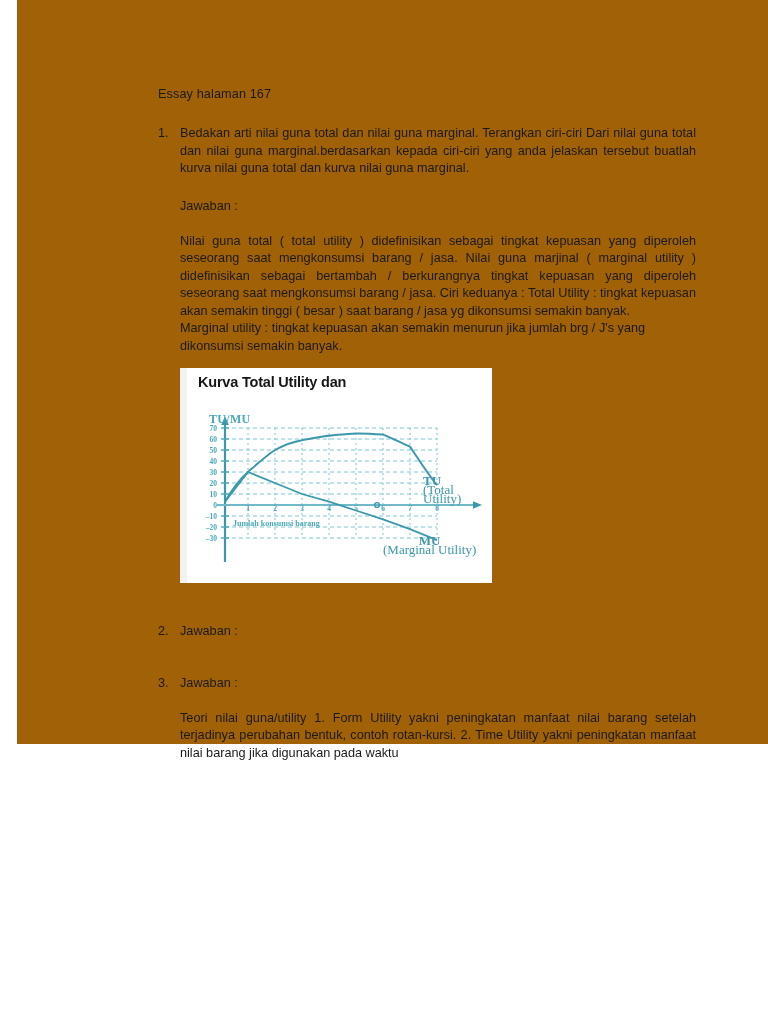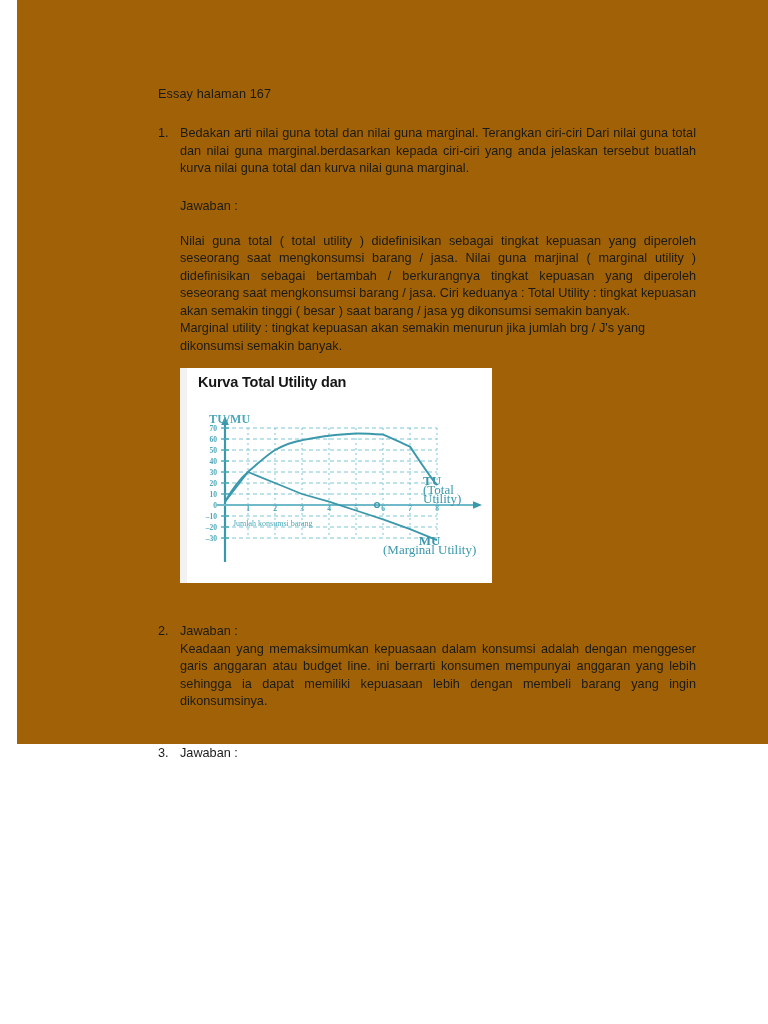--- a/index.html
+++ b/index.html
@@ -137,21 +137,21 @@
     line-height: 9px;
     text-align: center;
   }
   .legend-mu .lbl { font-weight: bold; }
   .legend-mu .sub { }
   .axis-name-x {
     position: absolute;
     left: 46px;
     top: 107px;
     font-size: 8px;
-    font-weight: normal;
+    font-weight: bold;
     color: #4aa8b8;
     font-family: "Liberation Serif", serif;
     white-space: nowrap;
   }
   svg.plot { display:block; }
   .ytick, .xtick {
     font-size: 7.5px;
     fill: #4aa8b8;
     font-family: "Liberation Serif", serif;
     font-weight: bold;
@@ -278,26 +278,26 @@
         </div>
       </div>
     </div>
 
     <div class="gap-20"></div>
     <div class="gap-20"></div>
 
     <div class="qitem">
       <span class="qnum">2.</span>
       <p class="qtext nojust">Jawaban :</p>
-      <p class="qtext">Keadaan yang memaksimumkan kepuasaan dalam konsumsi adalah dengan menggeser garis anggaran atau budget line. ini berrarti konsumen mempunyai anggaran yang lebih sehingga ia dapat memiliki kepuasaan lebih dengan membeli barang yang ingin dikonsumsinya.</p>
     </div>
 
     <div class="gap-20"></div>
     <div class="gap-14"></div>
 
     <div class="qitem">
       <span class="qnum">3.</span>
       <p class="qtext nojust">Jawaban :</p>
       <div class="spacer-line"></div>
+      <p class="qtext">Teori nilai guna/utility 1. Form Utility yakni peningkatan manfaat nilai barang setelah terjadinya perubahan bentuk, contoh rotan-kursi. 2. Time Utility yakni peningkatan manfaat nilai barang jika digunakan pada waktu</p>
     </div>
 
   </div>
 </div>
 
 </body></html>

